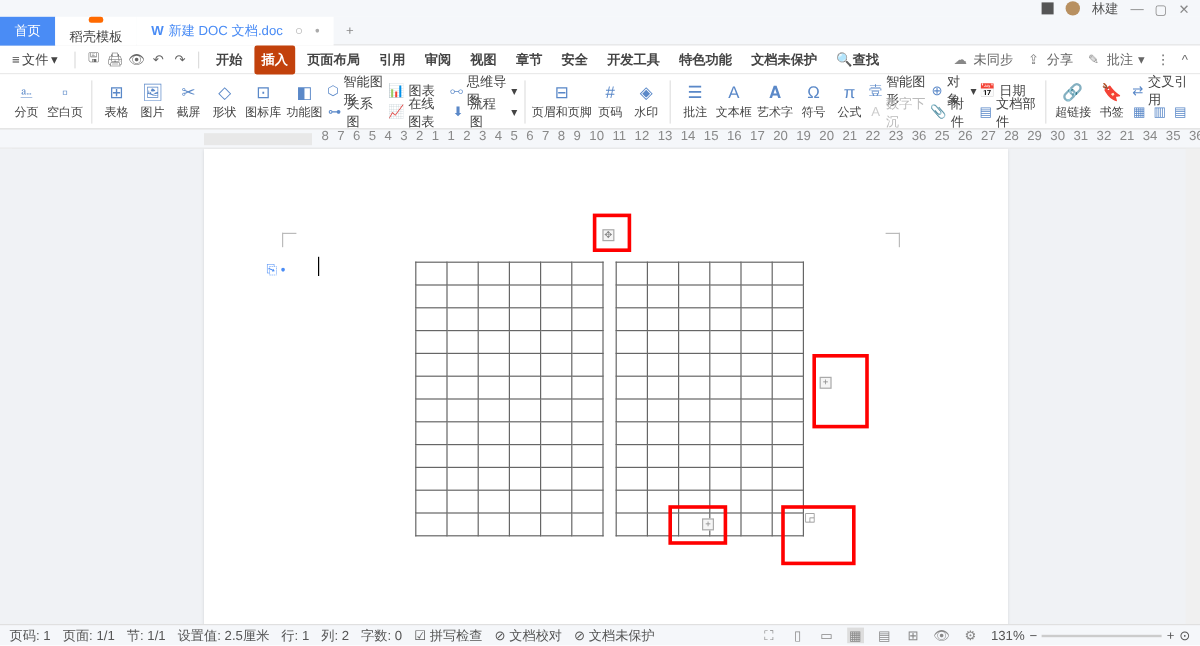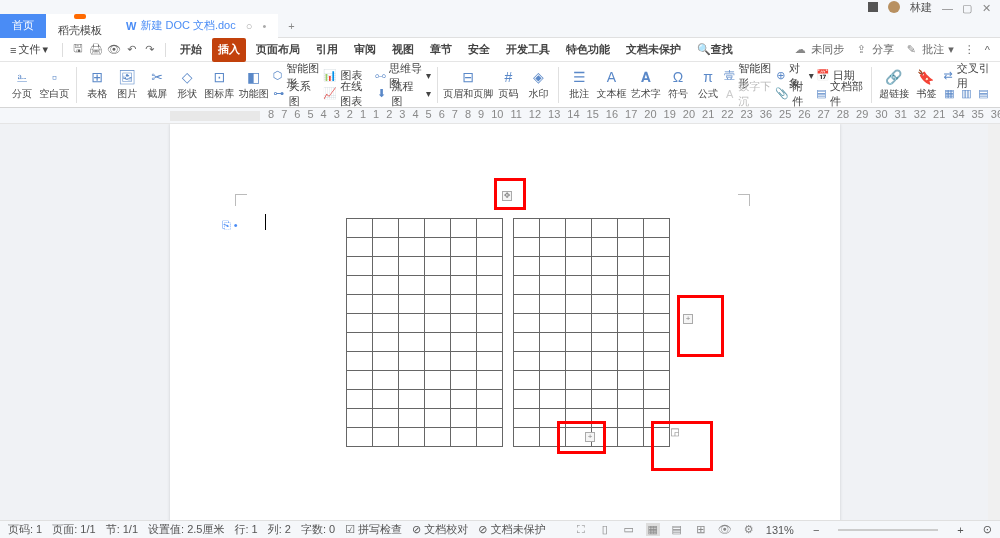--- a/index.html
+++ b/index.html
@@ -57,21 +57,21 @@
 .hl4{left:651px;top:421px;width:62px;height:50px;}
 .plus{position:absolute;width:10px;height:10px;border:1px solid #aaa;background:#f5f5f5;font-size:8px;text-align:center;line-height:8px;color:#888;}
 .plus.p1{left:502px;top:191px;}
 .plus.p2{left:683px;top:314px;}
 .plus.p3{left:585px;top:432px;}
 .plus.p4{left:670px;top:428px;border:none;background:transparent;font-size:10px;}
 .vruler{position:absolute;left:0;top:124px;width:10px;bottom:18px;background:#f5f7fa;}
 .statusbar{position:absolute;bottom:0;left:0;right:0;height:18px;background:#f5f7fa;border-top:1px solid #e0e0e0;display:flex;align-items:center;padding:0 8px;gap:10px;font-size:10px;color:#555;}
 .statusbar .sp{flex:1;}
 .statusbar .sico{color:#888;width:14px;text-align:center;}
-.statusbar .zoom{display:flex;align-items:center;gap:19px;}
+.statusbar .zoom{display:flex;align-items:center;gap:4px;}
 .statusbar .track{width:100px;height:2px;background:#ccc;}
 .scroll-r{position:absolute;right:0;top:124px;width:12px;bottom:18px;background:#f0f0f0;}
 </style>
 </head>
 <body>
 
 <div class="titlebar">
   <span class="sq"></span>
   <span class="avatar"></span>
   <span class="nm">林建</span>

